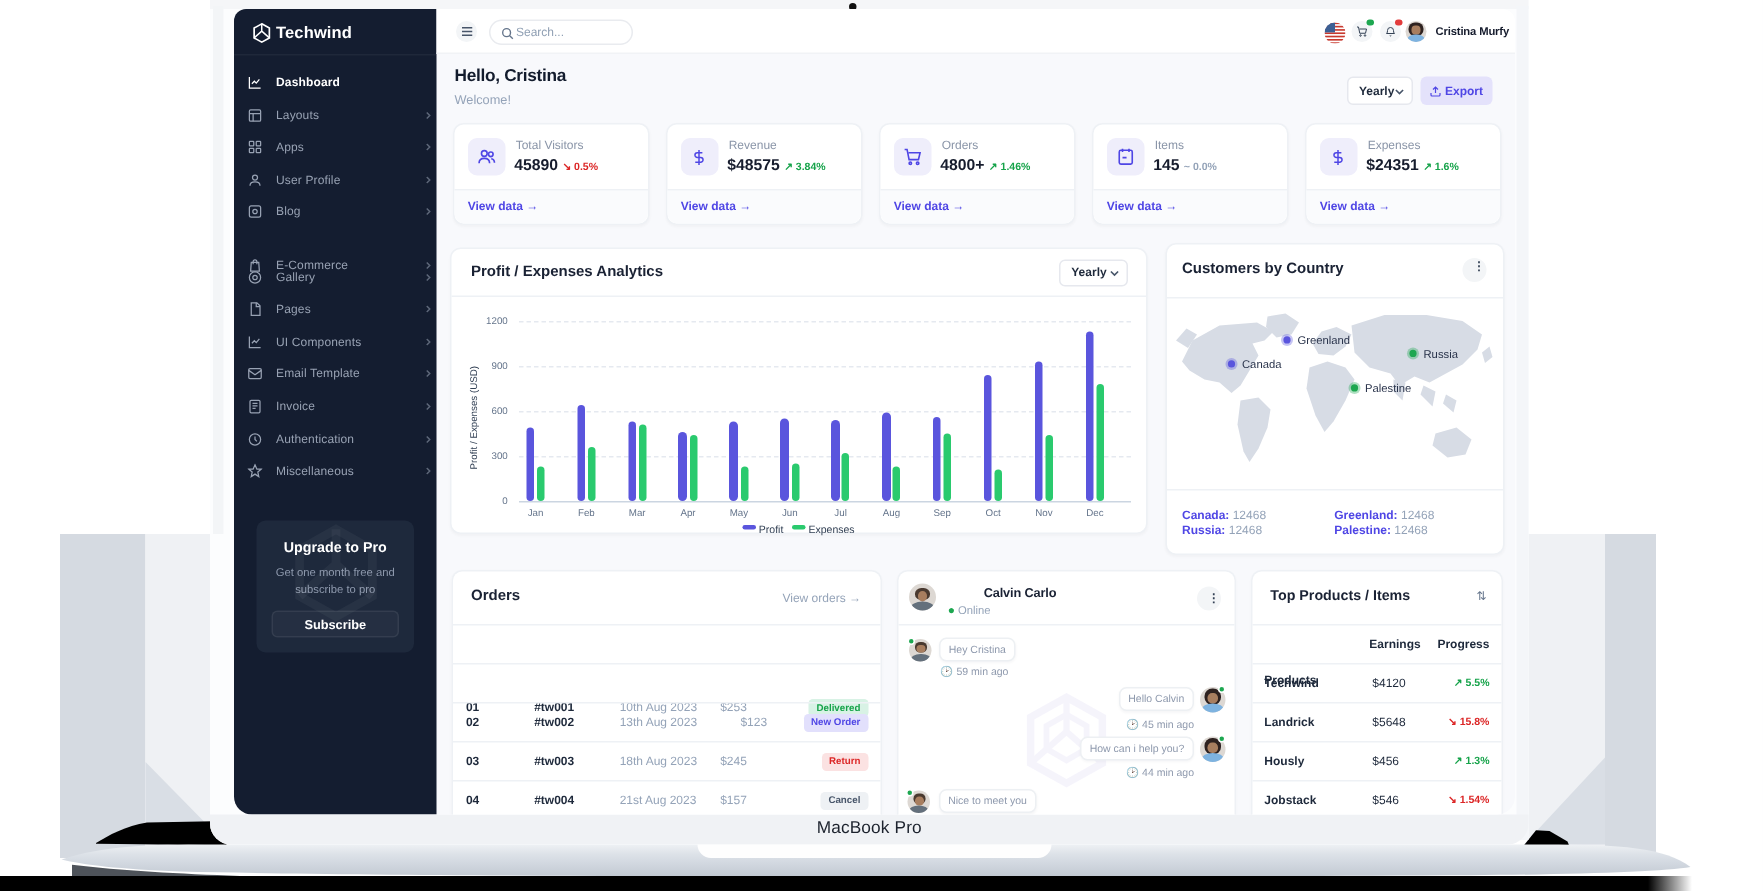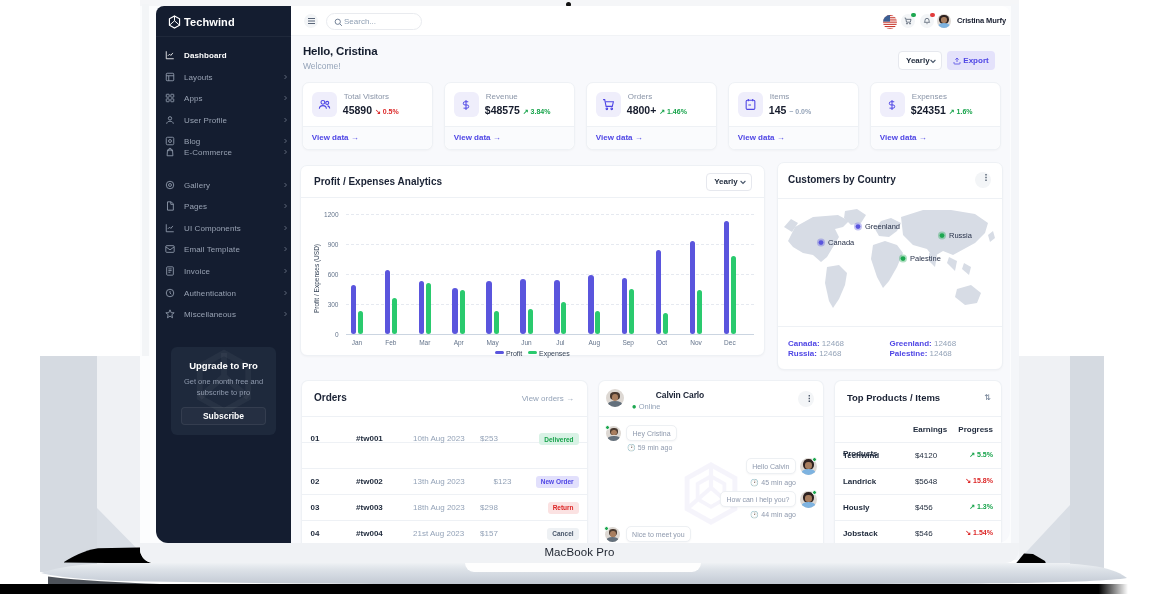--- a/index.html
+++ b/index.html
@@ -180,21 +180,21 @@
     <div class="mi" style="top:124.7px;">
         <svg class="ic" viewBox="0 0 24 24" fill="none" stroke="#98a2b3" stroke-width="2">
           <rect x="3" y="3" width="18" height="18" rx="3"></rect>
           <circle cx="12" cy="12" r="3.5"></circle>
         </svg>
         <span class="tx">Blog</span>
         <svg class="ch" viewBox="0 0 10 10" fill="none" stroke="#98a2b3" stroke-width="2">
           <path d="M3 1l4 4-4 4"></path>
         </svg>
       </div>
-    <div class="mi" style="top:135px;">
+    <div class="mi" style="top:160px;">
         <svg class="ic" viewBox="0 0 24 24" fill="none" stroke="#98a2b3" stroke-width="2">
           <path d="M6 7h12l1 14H5L6 7z"></path>
           <path d="M9 10V6a3 3 0 016 0v4"></path>
         </svg>
         <span class="tx">E-Commerce</span>
         <svg class="ch" viewBox="0 0 10 10" fill="none" stroke="#98a2b3" stroke-width="2">
           <path d="M3 1l4 4-4 4"></path>
         </svg>
       </div>
     <div class="mi" style="top:167.9px;">
@@ -519,41 +519,41 @@
       <div class="abs" style="left:111.5px; top:185.8px; font-size:8px;"><b class="ind">Palestine:</b> <span class="mut">12468</span></div>
     </div>
   </div>
   <div id="row3">
 
     <div class="card" style="left:144.6px; top:374px; width:287.4px; height:175px; border-radius:7px 7px 0 0; border-bottom:0;">
       <div class="ctitle" style="left:12.4px; top:11px; font-size:10px;">Orders</div>
       <div class="abs" style="right:13px; top:13px; font-size:8px; color:#94a3b8;">View orders →</div>
       <div class="hr" style="top:35px;"></div>
       <div class="hr" style="top:60.6px;"></div>
-      <div class="abs orow" style="top:53px;text-align:right;">
+      <div class="abs orow" style="top:86px;text-align:right;">
           <b style="left:9px;">01</b>
           <b style="left:54.5px;">#tw001</b>
           <span style="left:111.5px;">10th Aug 2023</span>
           <span style="left:178.5px;">$253</span>
           <i style="background:#d8f2e5;color:#16a34a;">Delivered</i>
         </div>
       <div class="hr" style="top:87.4px;"></div>
       <div class="abs orow" style="top:95.9px;">
           <b style="left:9px;">02</b>
           <b style="left:54.5px;">#tw002</b>
           <span style="left:111.5px;">13th Aug 2023</span>
           <span style="left:192px;">$123</span>
           <i style="background:#e2e0fc;color:#4f46e5;">New Order</i>
         </div>
       <div class="hr" style="top:113.4px;"></div>
       <div class="abs orow" style="top:121.9px;">
           <b style="left:9px;">03</b>
           <b style="left:54.5px;">#tw003</b>
           <span style="left:111.5px;">18th Aug 2023</span>
-          <span style="left:178.5px;">$298</span>
+          <span style="left:178.5px;">$245</span>
           <i style="background:#fbe2e2;color:#dc2626;">Return</i>
         </div>
       <div class="hr" style="top:139.4px;"></div>
       <div class="abs orow" style="top:147.9px;">
           <b style="left:9px;">04</b>
           <b style="left:54.5px;">#tw004</b>
           <span style="left:111.5px;">21st Aug 2023</span>
           <span style="left:178.5px;">$157</span>
           <i style="background:#eef1f4;color:#475569;">Cancel</i>
         </div>

